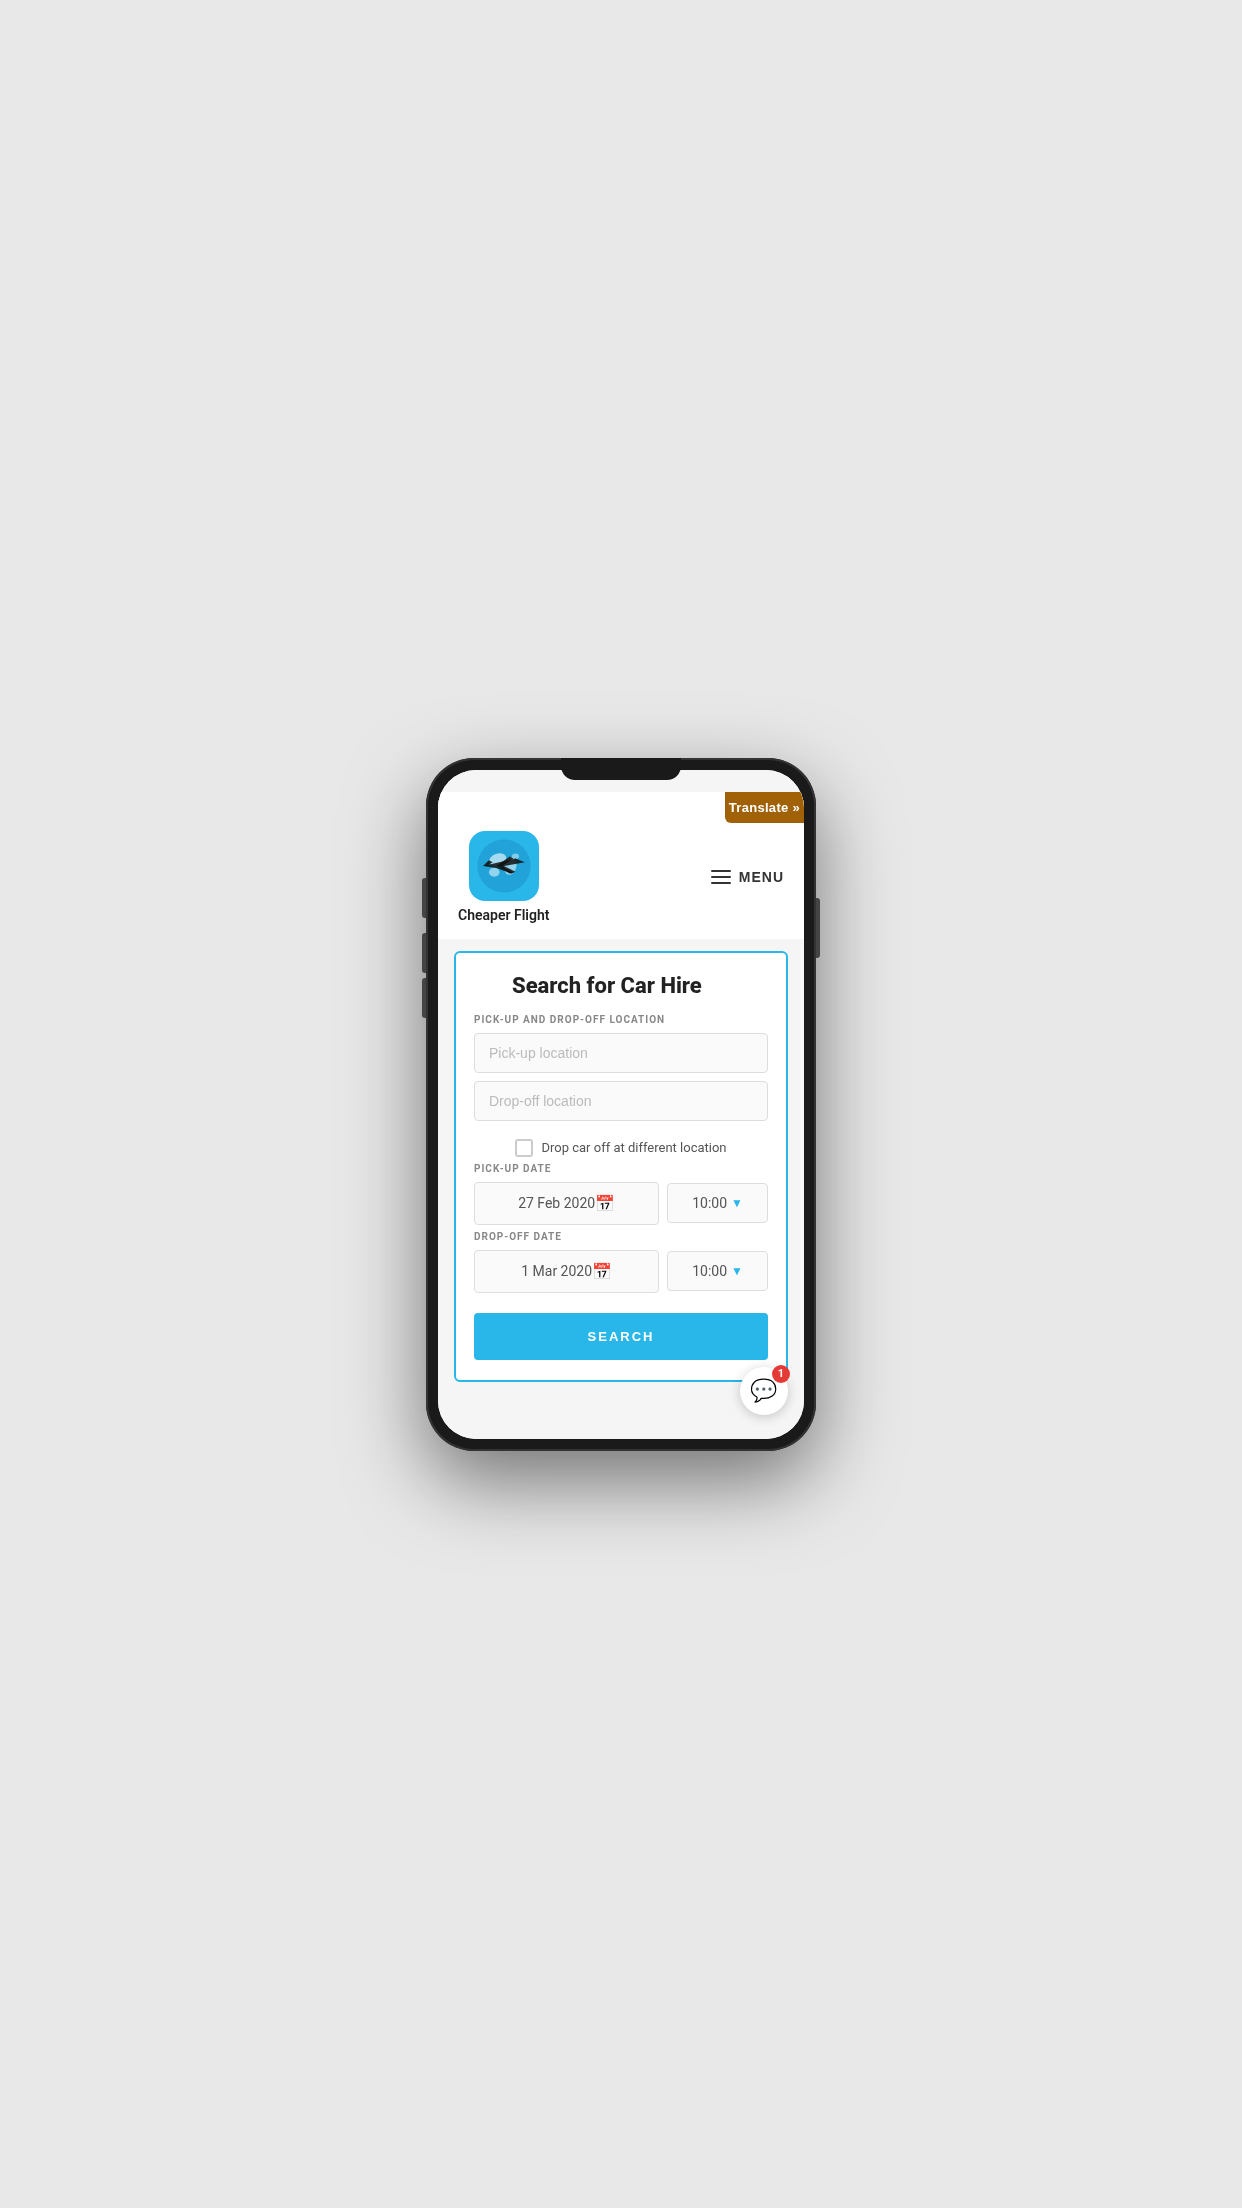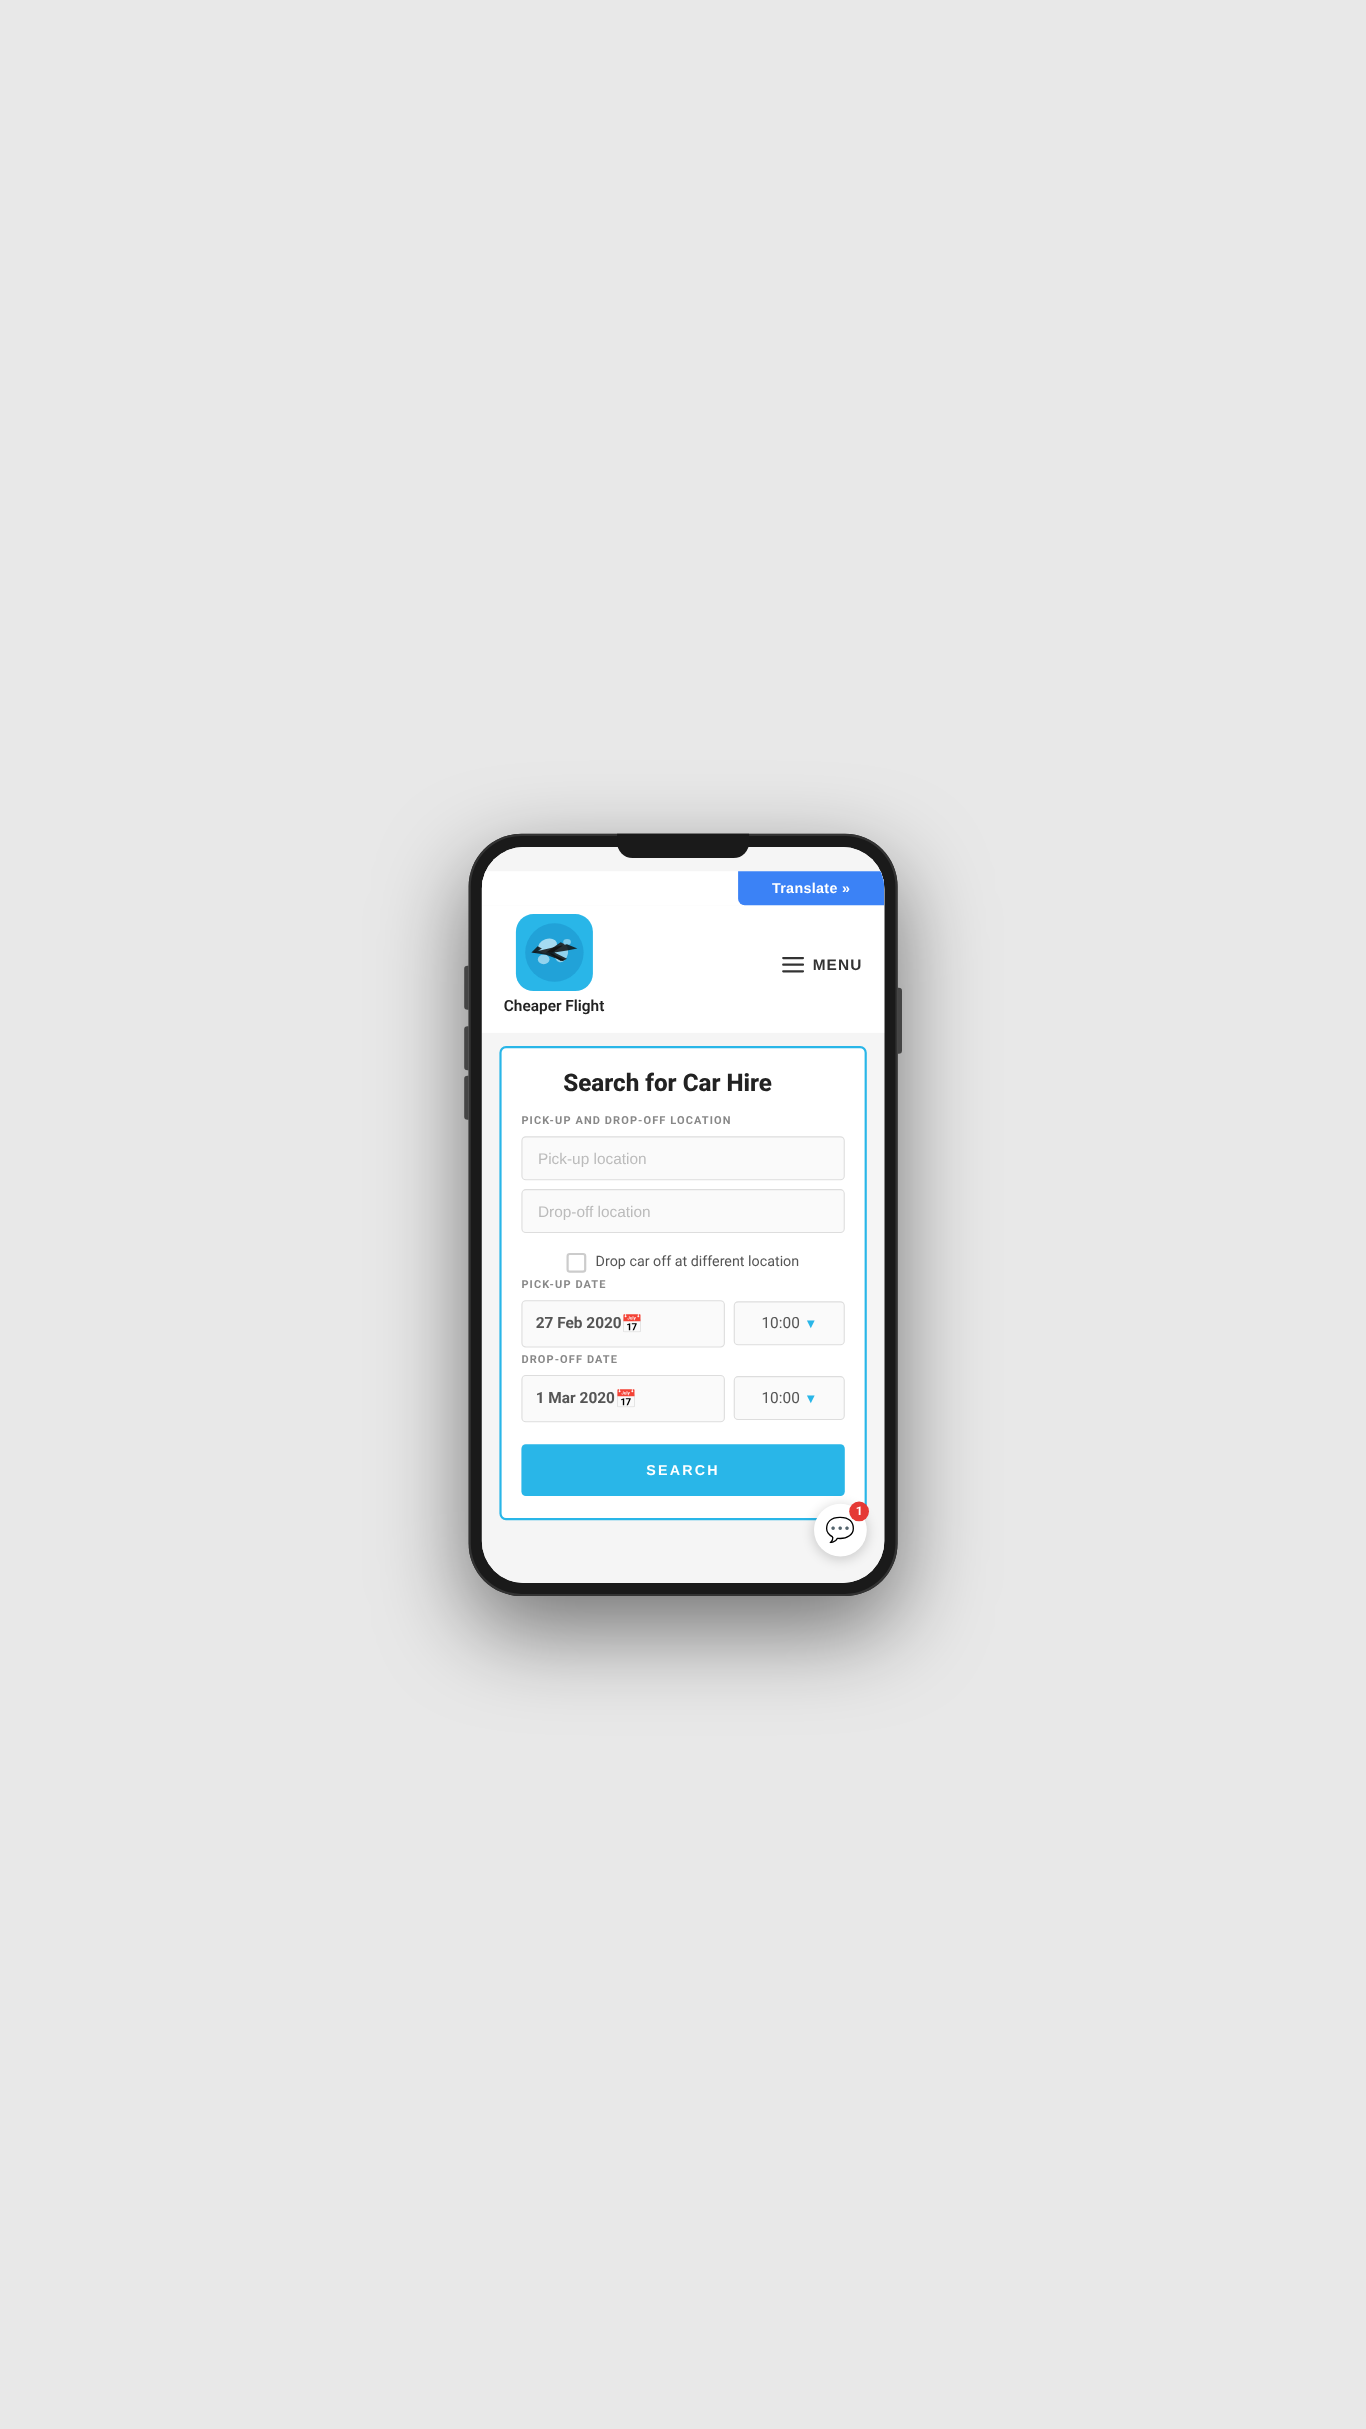--- a/index.html
+++ b/index.html
@@ -77,25 +77,25 @@
     }
 
     
     .translate-bar {
       display: flex;
       justify-content: flex-end;
       background: #fff;
     }
 
     .translate-btn {
-      background: #3b82f6;
+      background: #a16207;
       color: #fff;
       font-weight: bold;
       font-size: 13px;
-      padding: 8px 31px;
+      padding: 8px 4px;
       border: none;
       cursor: pointer;
       border-radius: 0 0 0 6px;
       letter-spacing: 0.3px;
     }
 
     
     .app-header {
       background: #fff;
       display: flex;
@@ -240,23 +240,22 @@
     .date-input {
       flex: 1;
       padding: 11px 12px;
       border: 1px solid #ddd;
       border-radius: 4px;
       font-size: 14px;
       color: #555;
       background: #fafafa;
       display: flex;
       align-items: center;
-      justify-content: flex-start;
-      cursor: pointer;
-      font-weight: bold;
+      justify-content: center;
+      cursor: pointer;
     }
 
     .date-text {
       font-size: 14px;
       color: #555;
     }
 
     .calendar-icon {
       font-size: 16px;
       color: #888;

